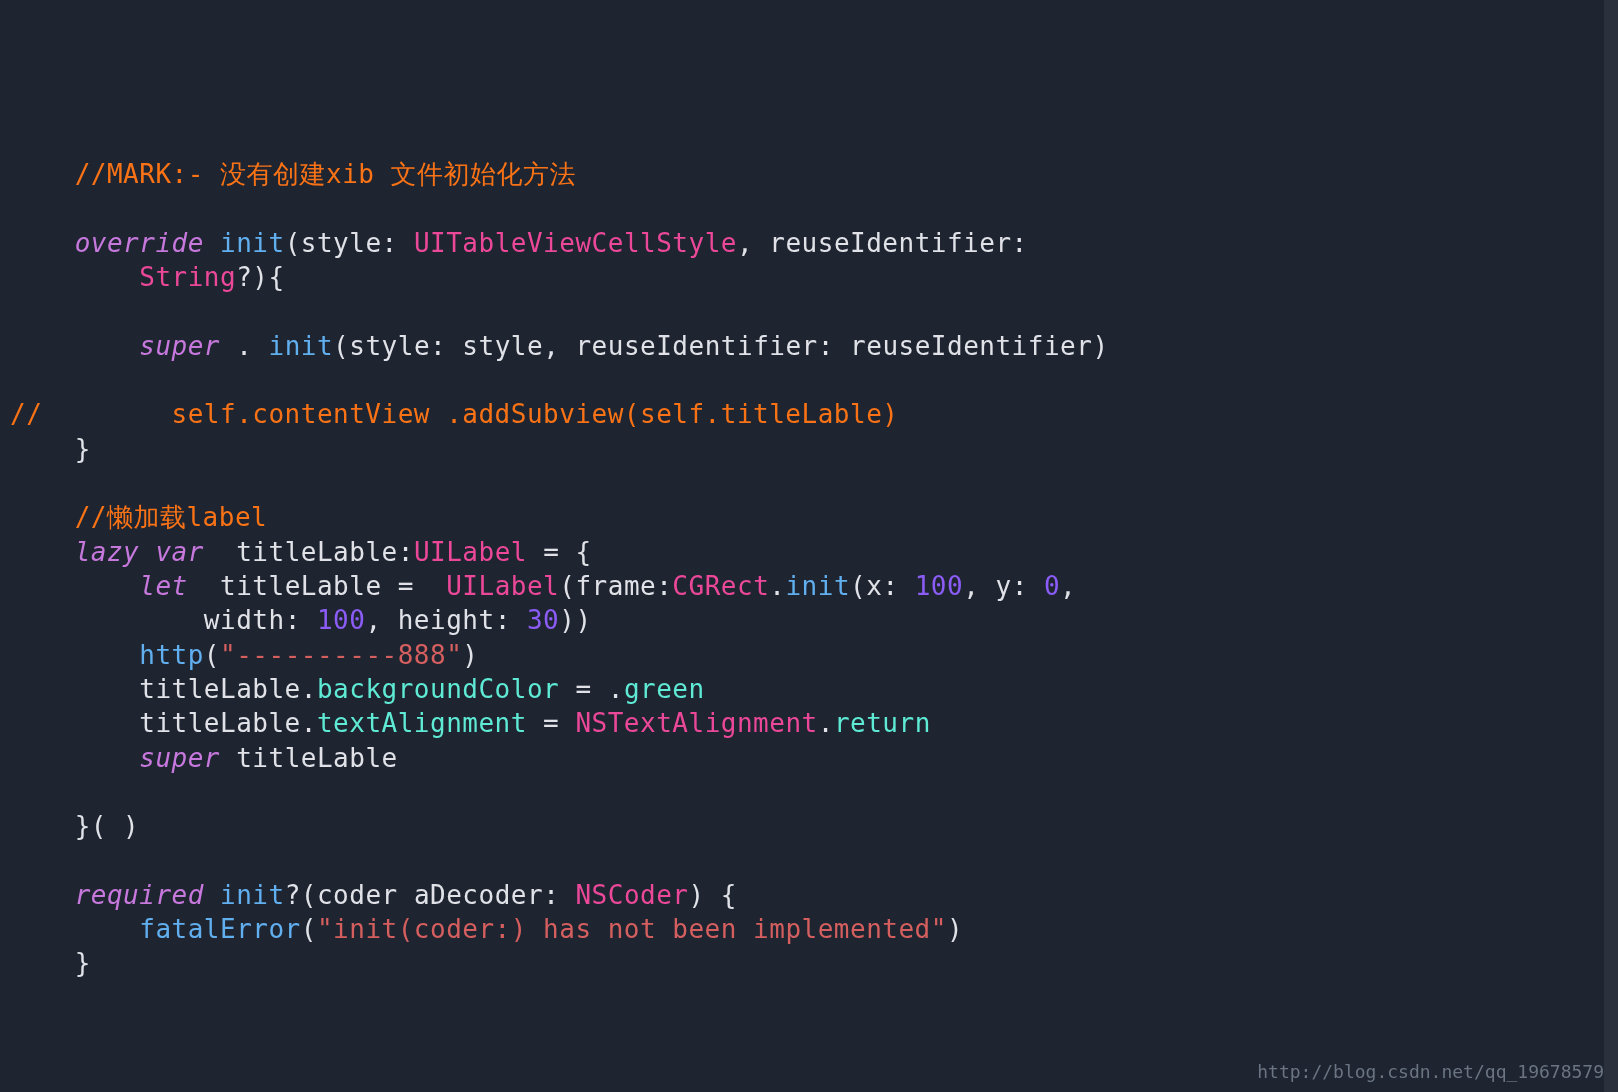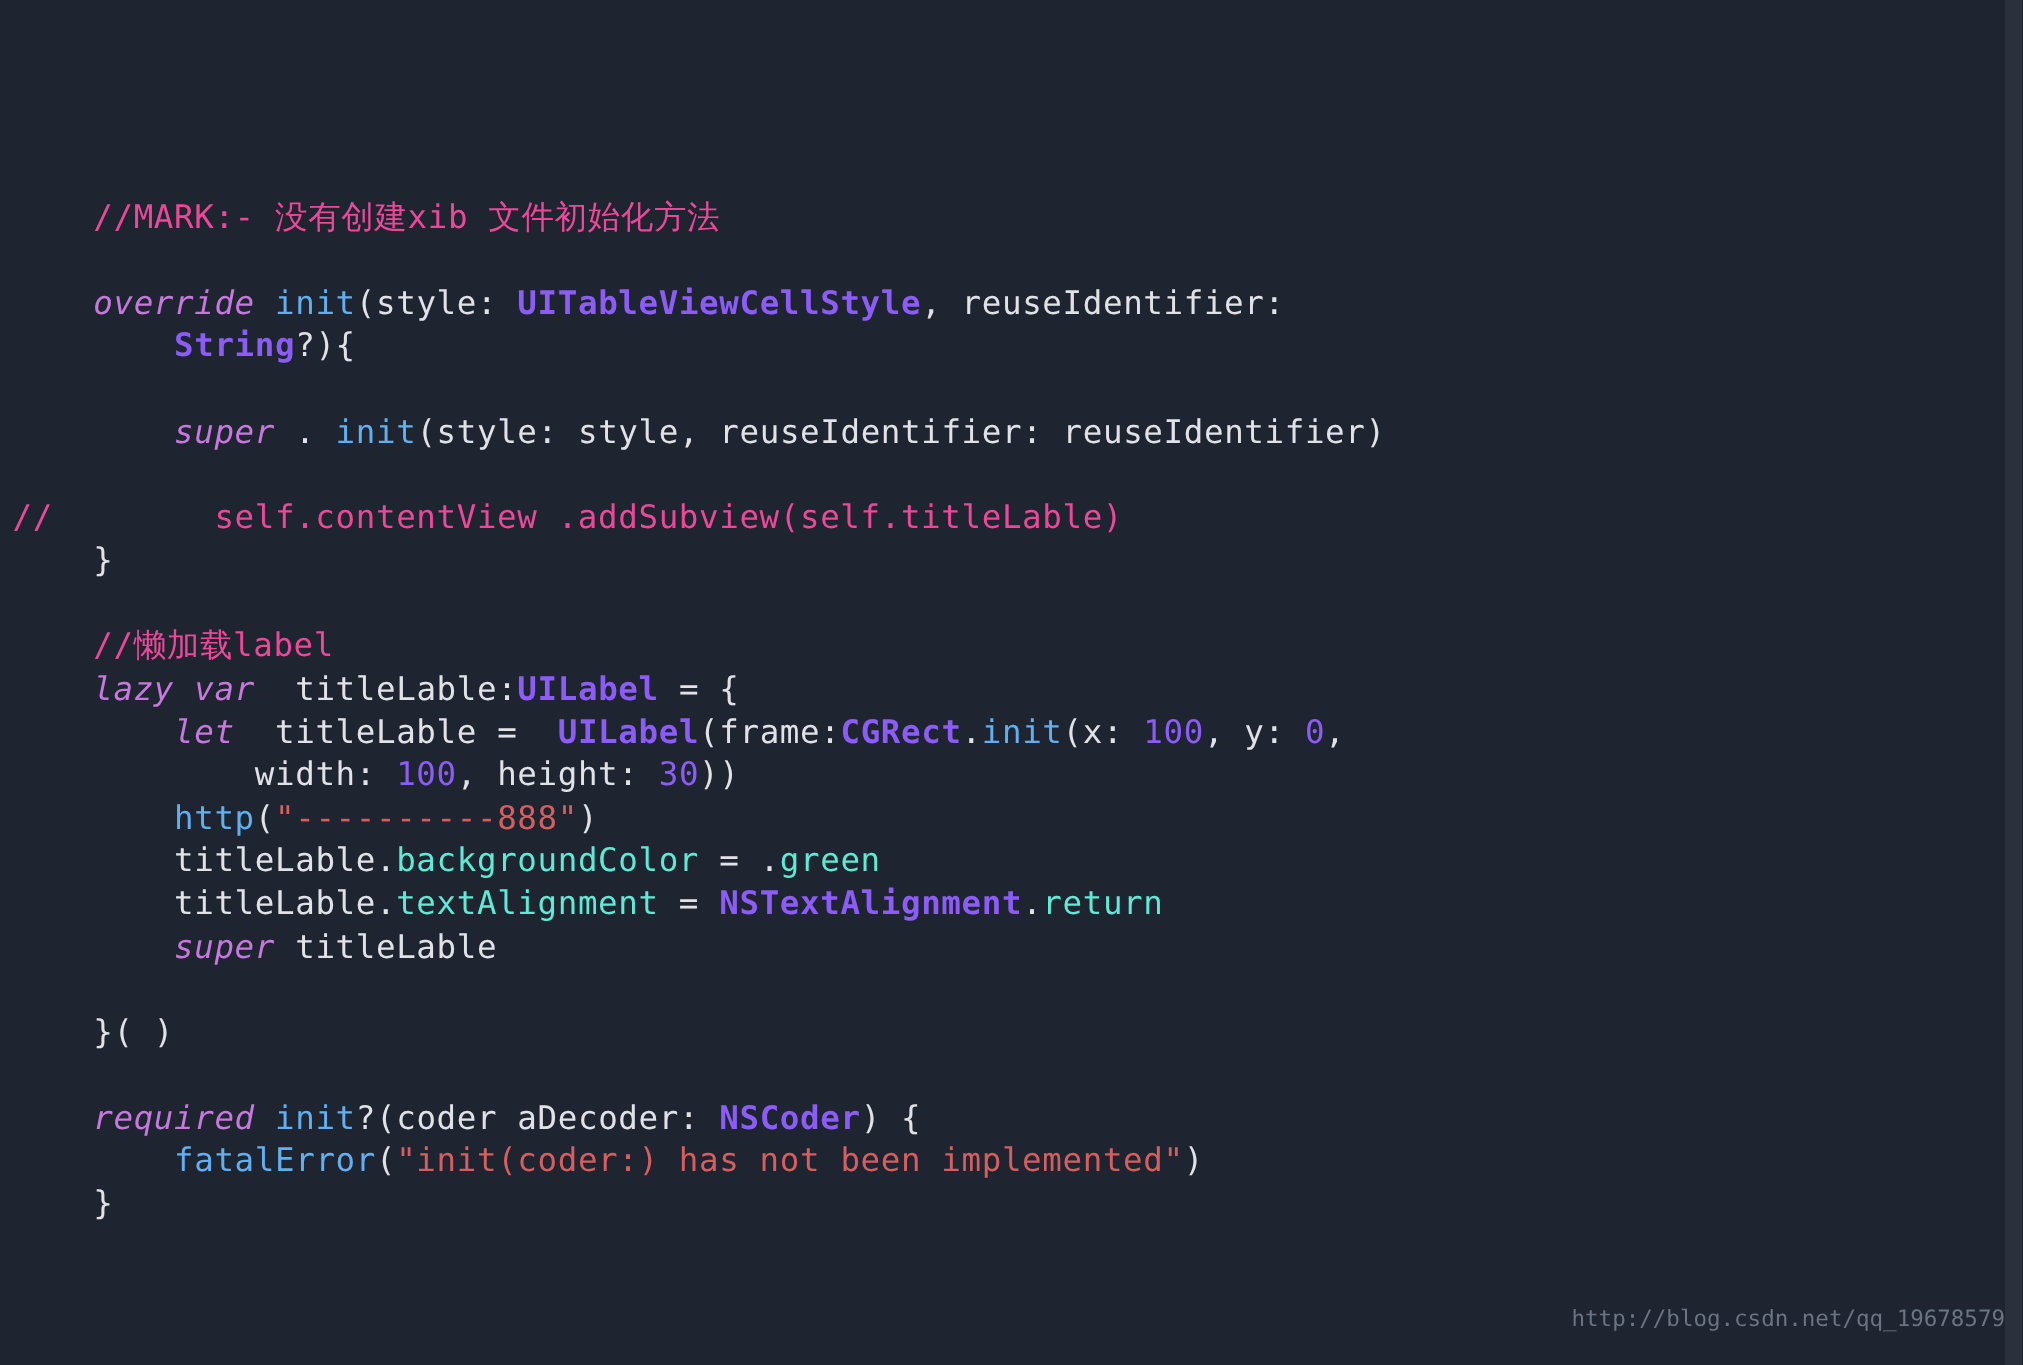--- a/index.html
+++ b/index.html
@@ -7,33 +7,33 @@
     background: #1e2430;
     font-family: "SF Mono", Menlo, Monaco, Consolas, monospace;
     font-size: 26px;
     line-height: 1.32;
     padding: 20px 10px;
     color: #e6e6e6;
     white-space: pre;
     overflow: hidden;
     letter-spacing: 0.5px;
   }
-  .comment   { color: #ec4899; }
+  .comment   { color: #f97316; }
   .keyword   { color: #c678dd; font-style: italic; }
   .funcname  { color: #61afef; }
-  .type      { color: #8b5cf6; font-weight: bold; }
+  .type      { color: #ec4899; }
   .string    { color: #d55f5f; }
   .number    { color: #8b5cf6; }
   .prop      { color: #5eead4; }
   .plain     { color: #e0e2e8; margin-top: 43px; }
   .punct     { color: #e0e2e8; }
   .watermark {
     position: fixed;
     right: 14px;
-    bottom: 24px;
+    bottom: 8px;
     font-size: 18px;
     color: #6a7482;
     font-family: monospace;
     letter-spacing: 0;
   }
   .scrollbar {
     position: fixed;
     right: 0;
     top: 0;
     width: 14px;

